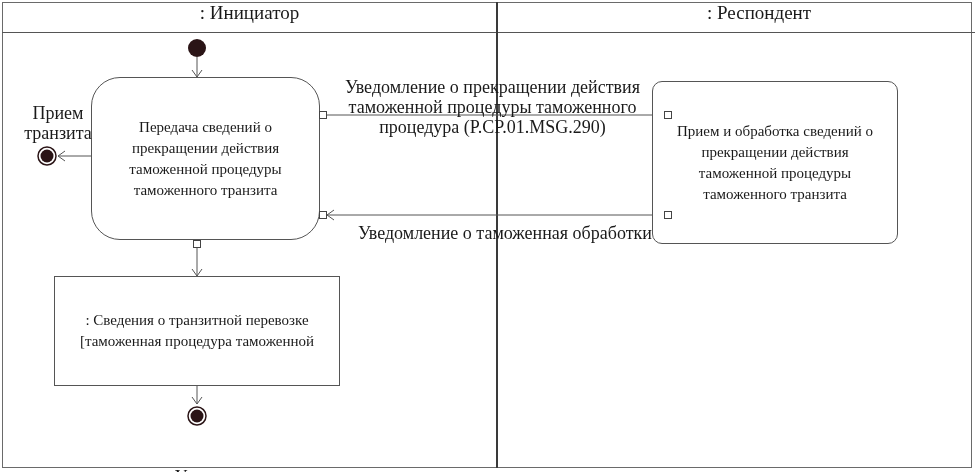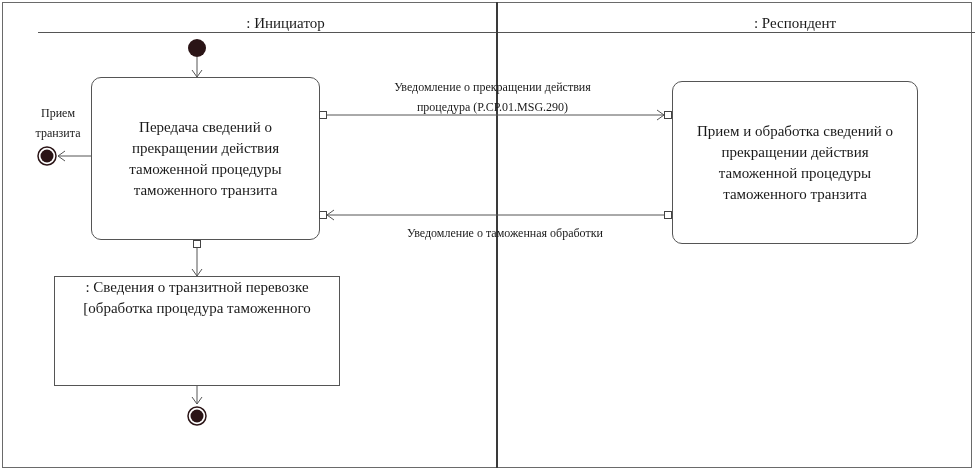--- a/index.html
+++ b/index.html
@@ -1,24 +1,24 @@
 <!DOCTYPE html>
 <html><head>
 <meta charset="utf-8">
 <style>
   html,body{margin:0;padding:0;background:#fff;}
   body{width:975px;height:472px;position:relative;overflow:hidden;font-family:"Liberation Serif","DejaVu Serif",serif;color:#1a1a1a;}
   .abs{position:absolute;}
   .frame{left:2px;top:2px;width:970px;height:466px;border:1px solid #6a6a6a;box-sizing:border-box;}
-  .lane-header{top:2px;height:31px;border-bottom:1px solid #555;box-sizing:border-box;display:flex;align-items:flex-end;justify-content:center;font-size:15px;margin-left:36px;}
+  .lane-header{top:2px;height:31px;border-bottom:1px solid #555;box-sizing:border-box;display:flex;align-items:flex-start;justify-content:center;font-size:19px;}
   .divider{left:496px;top:2px;width:2px;height:466px;background:#3a3a3a;}
   .action{border:1.5px solid #555;border-radius:10px;background:#fff;box-sizing:border-box;display:flex;align-items:center;justify-content:center;text-align:center;font-size:15px;line-height:21px;padding:0 8px;}
-  .object{border:1.5px solid #555;background:#fff;box-sizing:border-box;display:flex;align-items:flex-start;justify-content:center;text-align:center;font-size:15px;line-height:21px;padding:0 6px;}
+  .object{border:1.5px solid #555;background:#fff;box-sizing:border-box;display:flex;align-items:center;justify-content:center;text-align:center;font-size:15px;line-height:21px;padding:0 6px;}
   .pin{width:8px;height:8px;border:1px solid #444;background:#fff;box-sizing:border-box;}
-  .label{font-size:12px;line-height:20px;text-align:center;white-space:nowrap;}
+  .label{font-size:18px;line-height:20px;text-align:center;white-space:nowrap;}
   svg.edges{position:absolute;left:0;top:0;}
 </style>
 </head>
 <body>
 
 <div class="abs frame"></div>
 <div class="abs lane-header" style="left:2px;width:495px;">
   <span>: Инициатор</span>
 </div>
 <div class="abs lane-header" style="left:497px;width:524px;">
@@ -50,53 +50,54 @@
 
   <circle cx="197" cy="48" r="9" fill="#2a1416"></circle>
 
   <circle cx="47" cy="156" r="9" fill="#fff" stroke="#2a1416" stroke-width="1.5"></circle>
   <circle cx="47" cy="156" r="6.5" fill="#2a1416"></circle>
 
   <circle cx="197" cy="416" r="9" fill="#fff" stroke="#2a1416" stroke-width="1.5"></circle>
   <circle cx="197" cy="416" r="6.5" fill="#2a1416"></circle>
 </svg>
 
-<div class="abs action" style="left:91px;top:77px;width:229px;height:163px;">
+<div class="abs action" style="left:91px;top:77px;width:229px;height:163px;border-radius:29px;">
   <div>
     <div>Передача сведений о</div>
     <div>прекращении действия</div>
     <div>таможенной процедуры</div>
     <div>таможенного транзита</div>
   </div>
 </div>
 
-<div class="abs action" style="left:672px;top:81px;width:246px;height:163px;">
+<div class="abs action" style="left:652px;top:81px;width:246px;height:163px;">
   <div>
     <div>Прием и обработка сведений о</div>
     <div>прекращении действия</div>
     <div>таможенной процедуры</div>
     <div>таможенного транзита</div>
   </div>
 </div>
 
 <div class="abs pin" style="left:319px;top:111px;"></div>
 <div class="abs pin" style="left:319px;top:211px;"></div>
 <div class="abs pin" style="left:664px;top:111px;"></div>
 <div class="abs pin" style="left:664px;top:211px;"></div>
 <div class="abs pin" style="left:193px;top:240px;"></div>
 
 <div class="abs object" style="left:54px;top:276px;width:286px;height:110px;">
   <div>
     <div>: Сведения о транзитной перевозке</div>
-    <div>[обработка процедура таможенного</div>
+    <div>[таможенная процедура таможенной</div>
   </div>
 </div>
 
 <div class="abs label" style="left:330px;top:77px;width:325px;">
   <div>Уведомление о прекращении действия</div>
+  <div>таможенной процедуры таможенного</div>
   <div>процедура (P.CP.01.MSG.290)</div>
 </div>
 <div class="abs label" style="left:345px;top:223px;width:320px;">
   <div>Уведомление о таможенная обработки</div>
 </div>
 
 <div class="abs label" style="left:18px;top:103px;width:80px;">
   <div>Прием</div>
   <div>транзита</div>
 </div>

